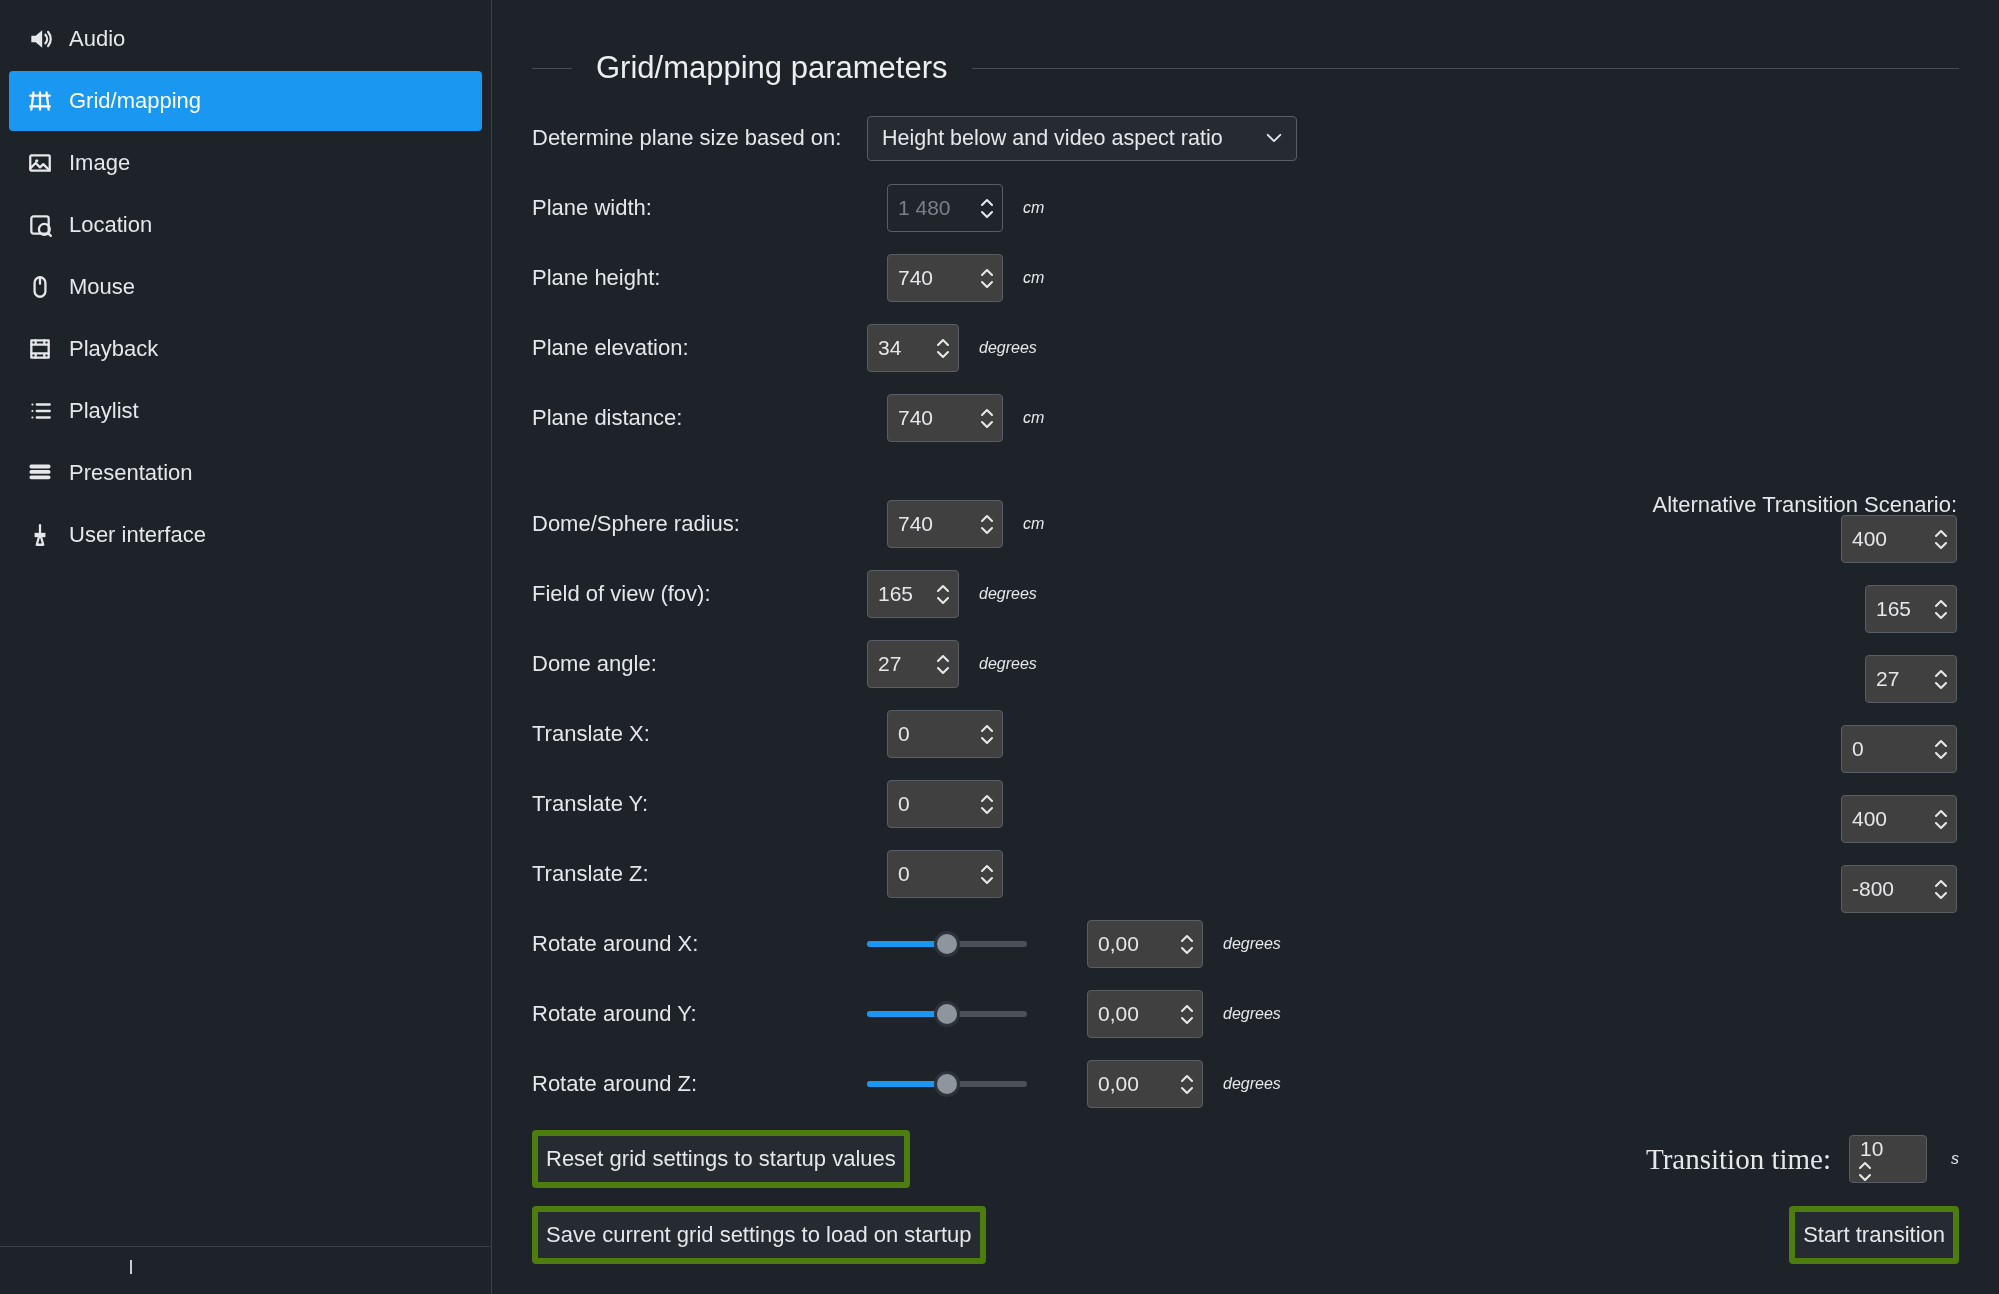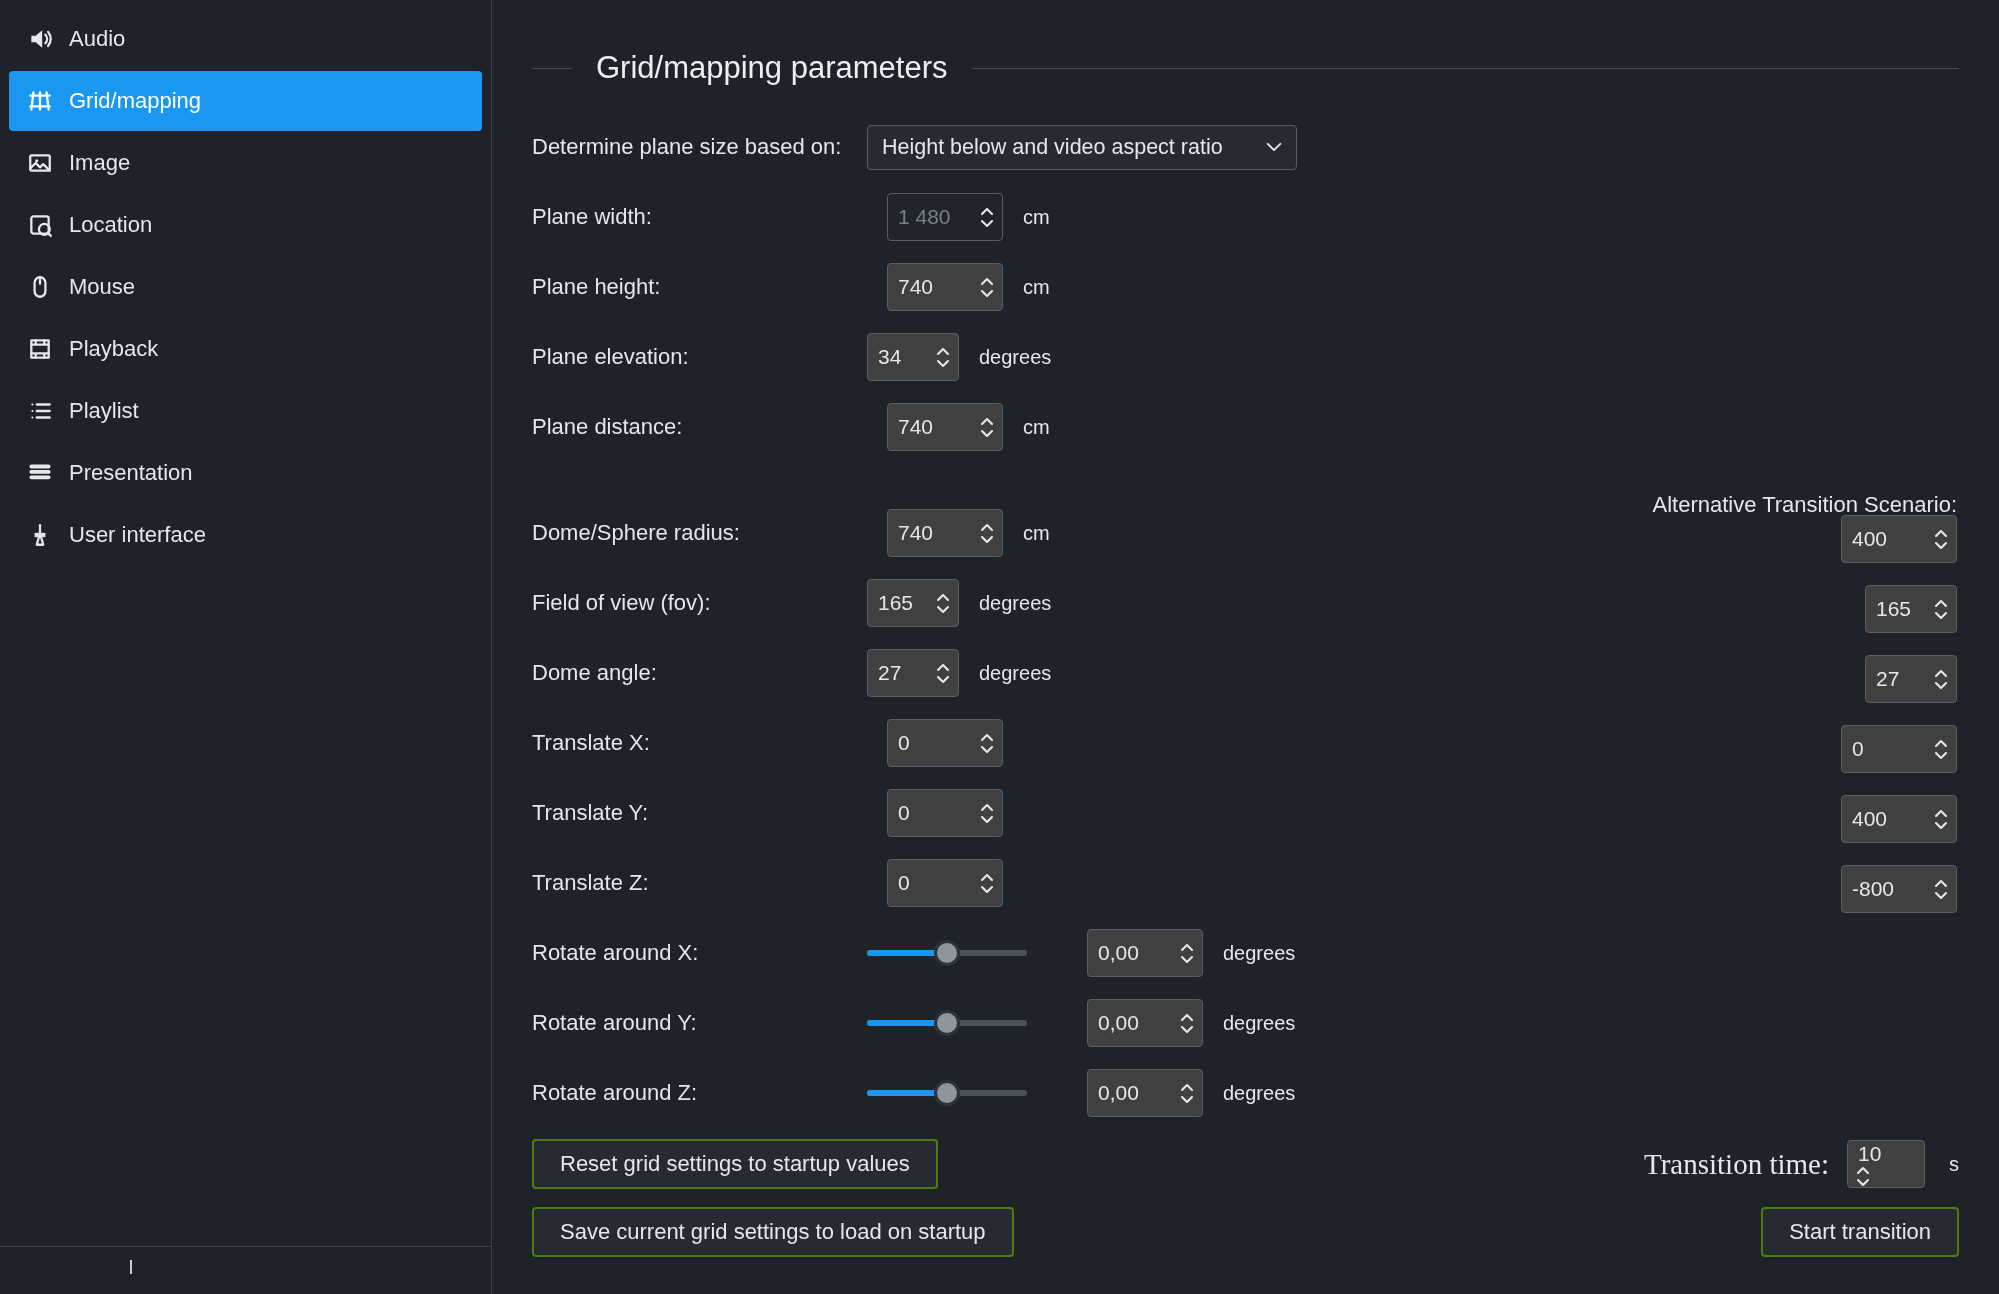--- a/index.html
+++ b/index.html
@@ -10,29 +10,29 @@
     .sidebar-item { display: flex; align-items: center; gap: 14px; padding: 15px 16px; font-size: 22px; color: #e5e7ea; cursor: pointer; border-radius: 4px; margin: 1px 9px; }
     .sidebar-item.active { background: #1a97f0; color: #fff; }
     .sidebar-item .ic { width: 30px; height: 30px; display: flex; align-items: center; justify-content: center; flex-shrink: 0; }
     .sidebar-item svg { width: 26px; height: 26px; }
     .sidebar-spacer { flex: 1; }
     .sidebar-bottom-divider { border-top: 1px solid #3a4048; height: 48px; position: relative; }
     .sidebar-bottom-divider::after { content: ""; position: absolute; bottom: 20px; left: 130px; width: 2px; height: 14px; background: #c9ccd0; }
     
     
     .main { flex: 1; padding: 50px 40px 30px 40px; overflow: hidden; position: relative; }
-    .section-title-row { display: flex; align-items: center; gap: 24px; margin-bottom: 37px; }
+    .section-title-row { display: flex; align-items: center; gap: 24px; margin-bottom: 28px; }
     .section-title-row .line-left { width: 40px; height: 1px; background: #474c54; }
     .section-title-row .line-right { flex: 1; height: 1px; background: #474c54; }
     .section-title { font-size: 31px; font-weight: 400; color: #eceef0; }
     
     .form-row { display: flex; align-items: center; min-height: 48px; margin-bottom: 22px; }
     .form-label { width: 335px; font-size: 22px; color: #e5e7ea; flex-shrink: 0; }
     .controls { display: flex; align-items: center; gap: 14px; }
-    .unit { font-size: 20px; color: #e5e7ea; margin-left: 6px; }
+    .unit { font-size: 16px; color: #e5e7ea; margin-left: 6px; font-style: italic; }
     
     select.combo,
     .combo-box { background: #262b31; border: 1px solid #585e66; color: #e5e7ea; font-size: 21.5px; padding: 9px 48px 9px 14px; border-radius: 4px; appearance: none; position: relative; cursor: pointer; min-width: 430px; }
     .combo-wrap { position: relative; display: inline-block; }
     .combo-wrap .chev { position: absolute; right: 14px; top: 50%; transform: translateY(-50%); pointer-events: none; }
     
     .spinner { display: flex; align-items: stretch; background: #404040; border: 1px solid #585e66; border-radius: 4px; height: 48px; }
     .spinner.w110 { width: 116px; margin-left: 20px; }
     .spinner.w92 { width: 92px; }
     .spinner.w80 { width: 78px; flex-direction: column; }
@@ -43,21 +43,21 @@
     .spin-btns svg { width: 14px; height: 9px; }
     
     .alt-header { position: absolute; right: 42px; top: 492px; font-size: 22px; color: #e5e7ea; }
     .alt-col { position: absolute; right: 42px; display: flex; align-items: center; }
     
     .slider { display: flex; align-items: center; }
     .slider-track { position: relative; width: 160px; height: 6px; background: #4b5158; border-radius: 3px; }
     .slider-fill { position: absolute; left: 0; top: 0; height: 100%; background: #1a97f0; border-radius: 3px; }
     .slider-thumb { position: absolute; top: 50%; width: 26px; height: 26px; background: #8f959d; border: 3px solid #2d333a; border-radius: 50%; transform: translate(-50%, -50%); cursor: grab; }
     
-    .btn { background: #262b31; border: 2px solid #4d7c0f; color: #e5e7ea; font-size: 22px; padding: 10px 26px; border-radius: 4px; cursor: pointer; }
+    .btn { background: #262b31; border: 6px solid #4d7c0f; color: #e5e7ea; font-size: 22px; padding: 10px 8px; border-radius: 4px; cursor: pointer; }
     .bottom-row { display: flex; align-items: center; gap: 18px; }
     .bottom-row .spacer { flex: 1; }
     
     .gap-row { height: 36px; }
     
     svg { stroke: currentColor; fill: none; stroke-width: 2.1; stroke-linecap: round; stroke-linejoin: round; }
   </style>
 </head>
 <body>
 

